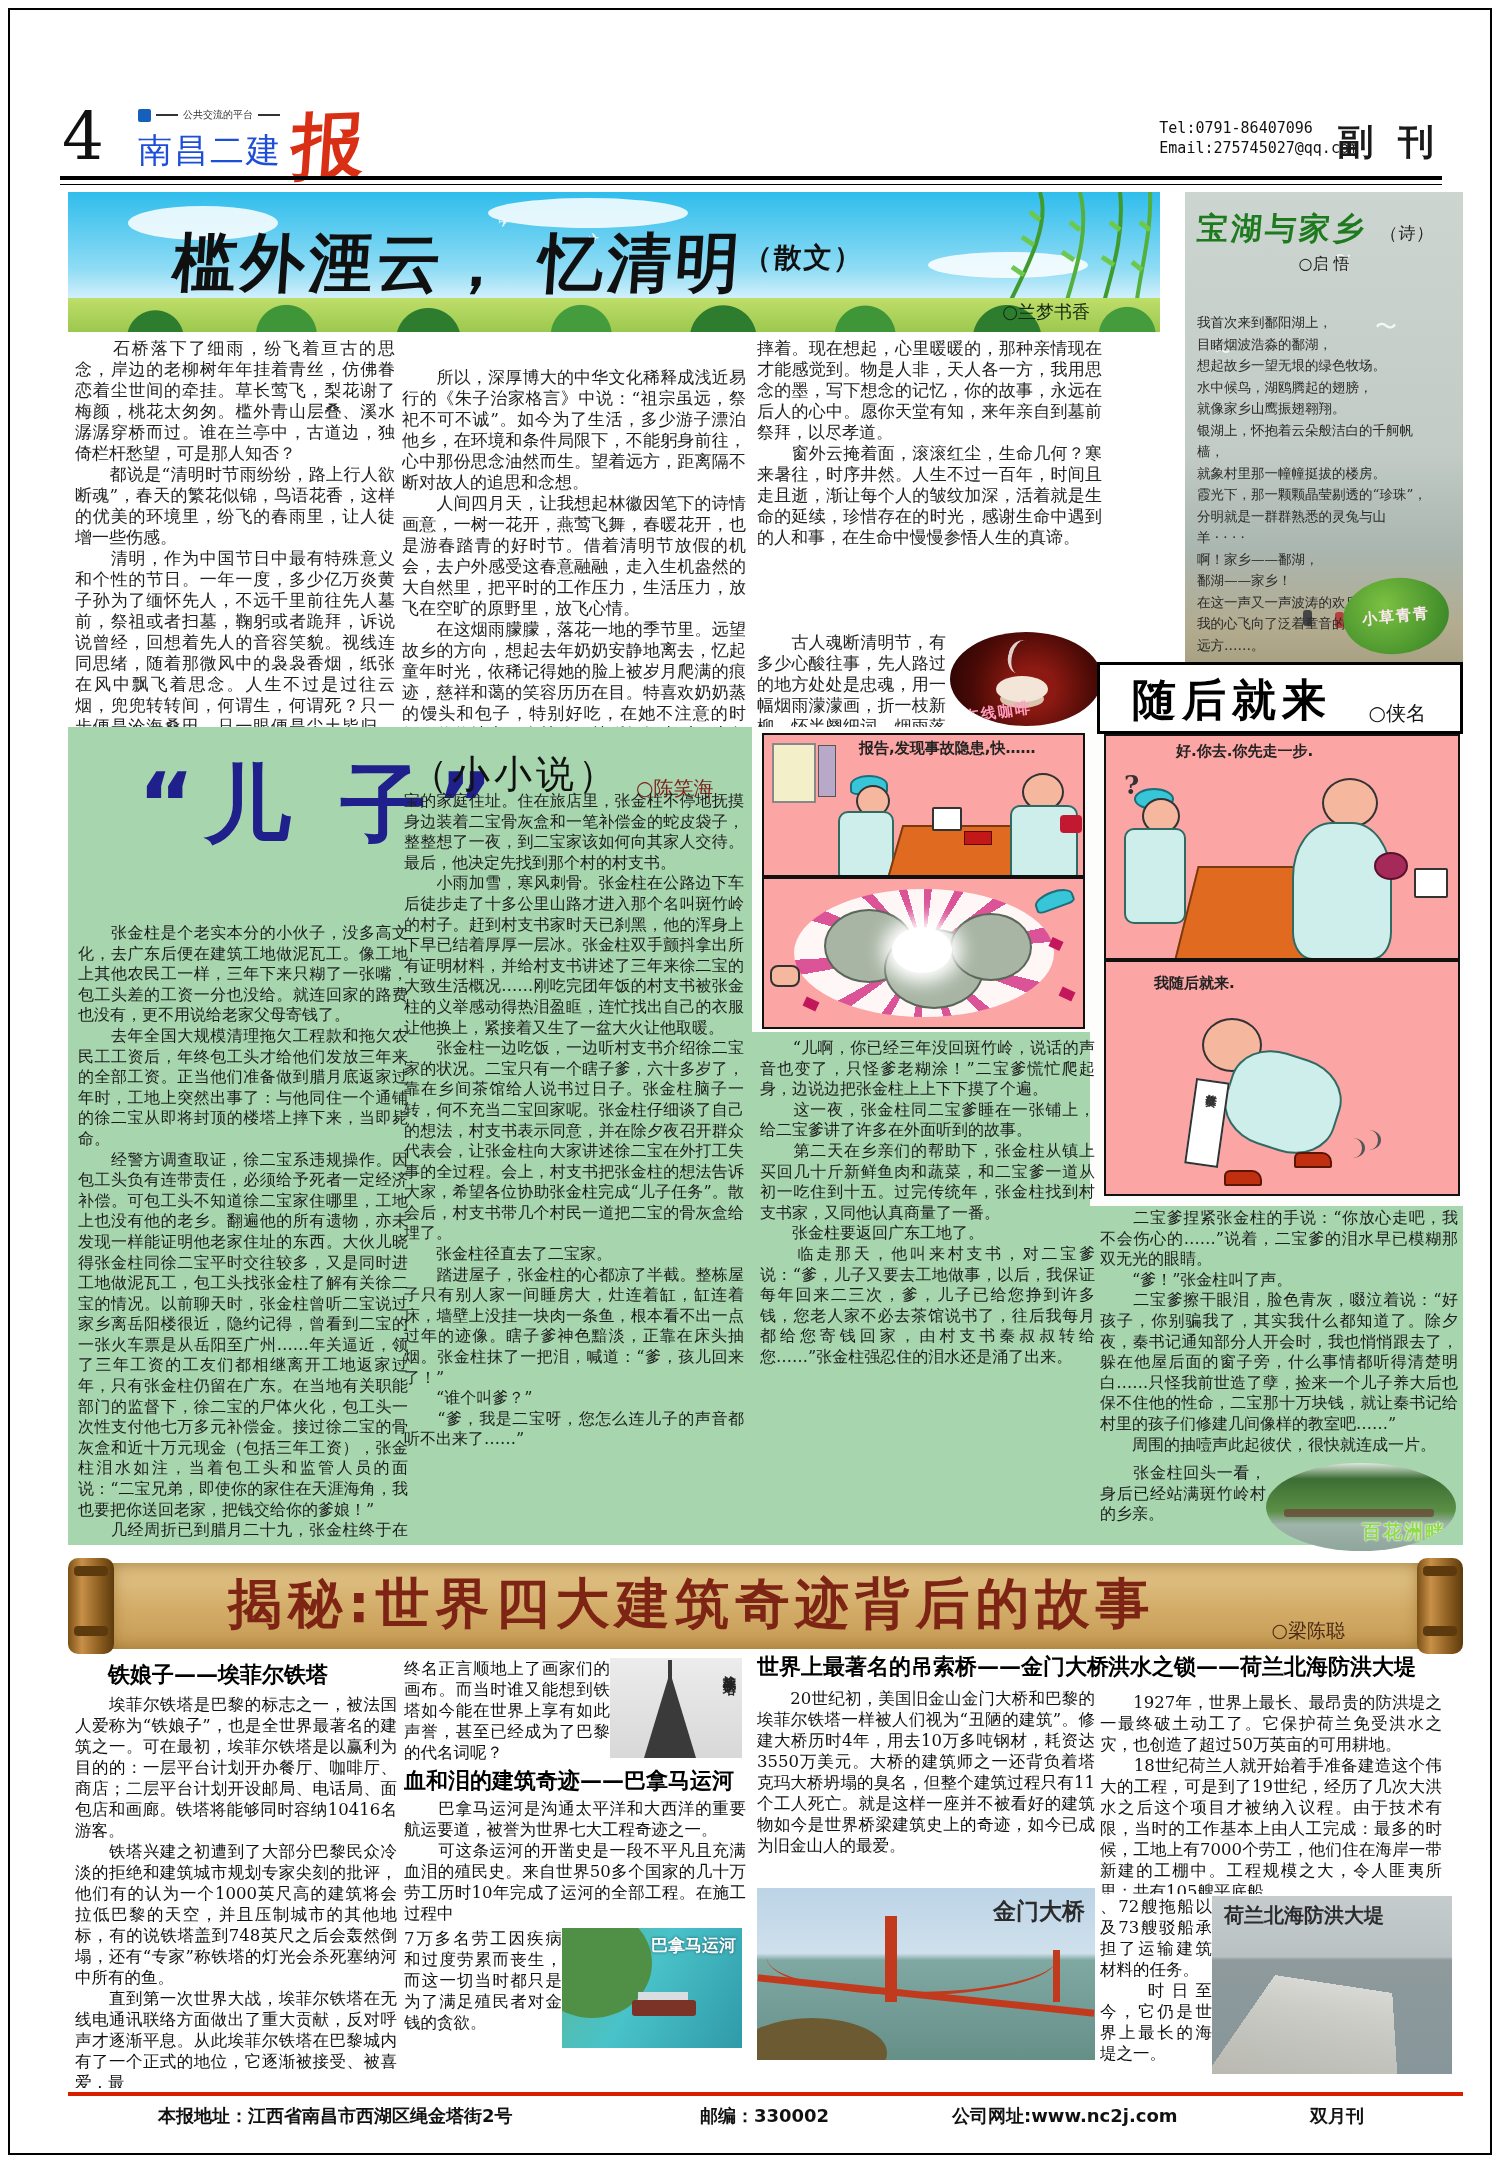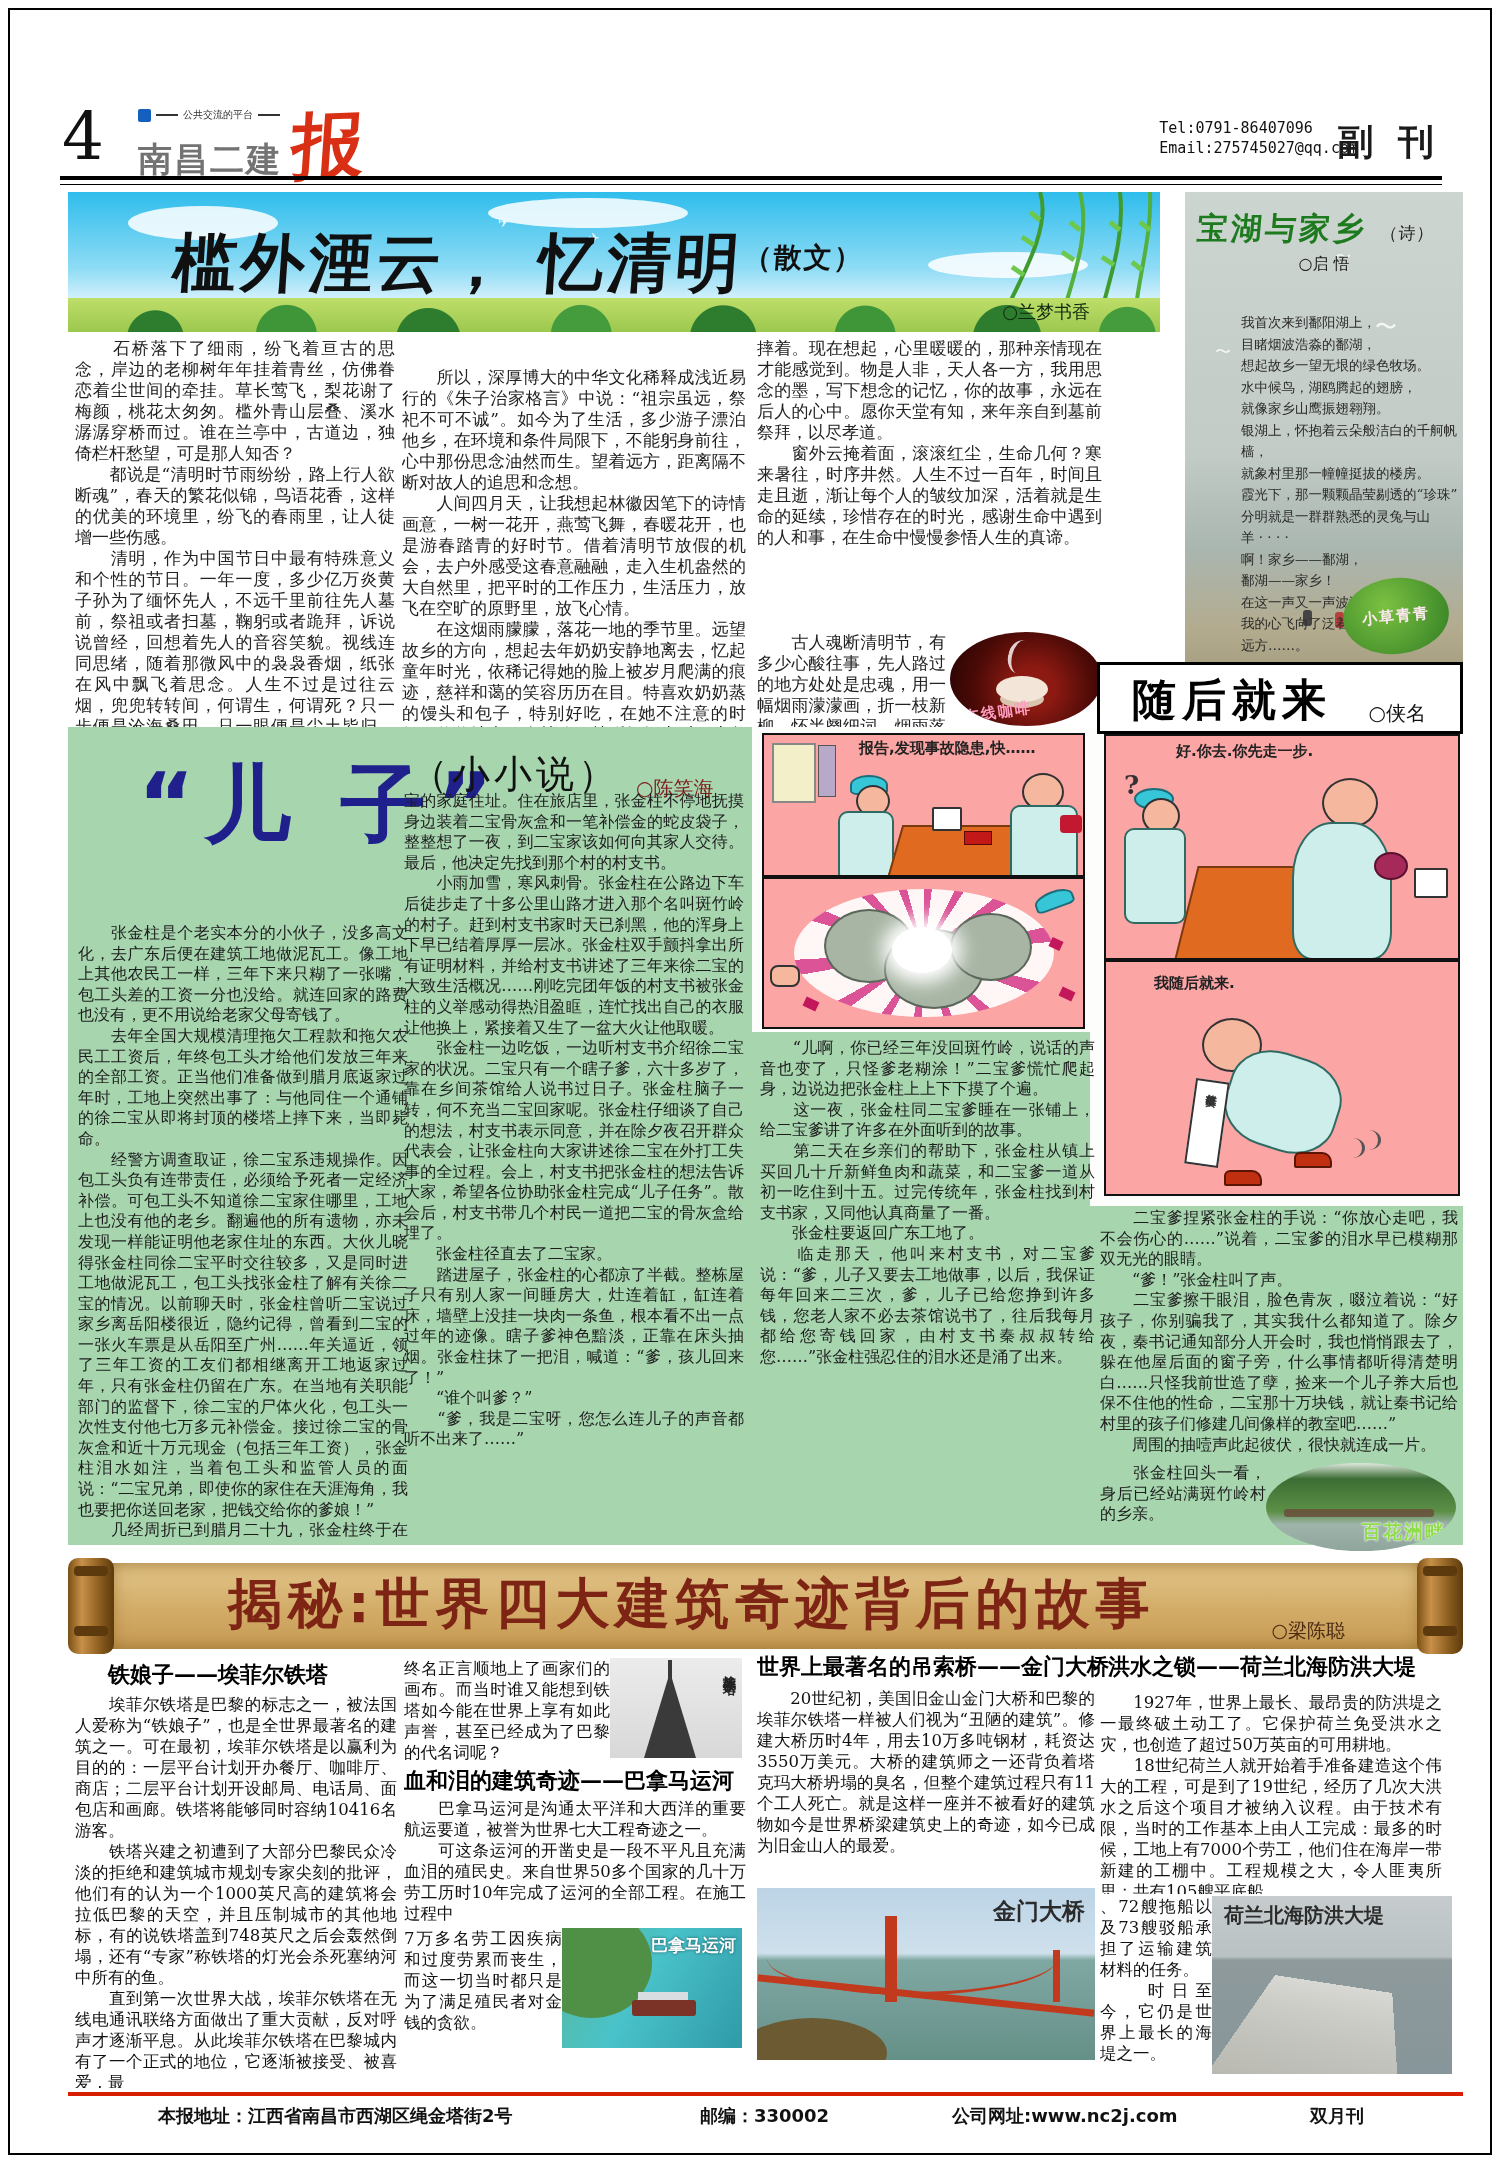--- a/index.html
+++ b/index.html
@@ -7,21 +7,21 @@
         font-family:"DejaVu Serif","Liberation Serif",serif;color:#1a1a1a;overflow:hidden;}
   #frame{position:absolute;left:8px;top:8px;right:8px;bottom:10px;border:2px solid #000;pointer-events:none;}
   .abs{position:absolute;}
   .body-txt{font-size:17px;line-height:21px;text-align:justify;white-space:pre-line;overflow:hidden;color:#222;}
   
   #page-num{left:62px;top:98px;font-size:66px;font-family:"DejaVu Serif",serif;color:#111;}
   #logo{left:138px;top:108px;}
   #logo .tagline{display:flex;align-items:center;gap:5px;font-size:10px;color:#333;font-family:"DejaVu Sans",sans-serif;}
   #logo .tagline .sq{width:13px;height:13px;background:#1560bd;border-radius:2px;display:inline-block;}
   #logo .tagline .dash{width:22px;height:2px;background:#333;display:inline-block;}
-  #logo .nm{font-size:34px;font-weight:bold;color:#737373;font-family:"DejaVu Sans",sans-serif;letter-spacing:2px;margin-top:15px;}
+  #logo .nm{font-size:34px;font-weight:normal;color:#1d4ed8;font-family:"DejaVu Sans",sans-serif;letter-spacing:2px;margin-top:6px;}
   #bao{left:292px;top:98px;font-size:72px;color:#d92f14;font-weight:bold;transform:skewX(-6deg) rotate(-2deg);font-family:"DejaVu Serif",serif;}
   #contact{right:142px;top:118px;text-align:left;font-family:"DejaVu Sans Mono","Liberation Mono",monospace;font-size:15px;color:#111;line-height:20px;}
   #edition{right:60px;top:118px;font-size:36px;font-weight:bold;letter-spacing:6px;font-family:"DejaVu Sans",sans-serif;}
   .hrule1{left:60px;top:176px;width:1382px;height:4px;background:#000;}
   .hrule2{left:60px;top:184px;width:1382px;height:1px;background:#000;}
   
   #banner{left:68px;top:192px;width:1092px;height:140px;overflow:hidden;
           background:linear-gradient(#2fbdec 0%,#8fdcf5 55%,#cfeffb 75%);}
   .cloud{position:absolute;background:#fff;border-radius:50%;opacity:.85;}
   #banner .trees{position:absolute;left:0;bottom:0;width:100%;height:34px;
@@ -40,21 +40,21 @@
   #essay-author{position:absolute;right:70px;bottom:8px;font-size:18px;color:#102810;}
   .plane{position:absolute;color:#eef7fb;font-size:14px;font-family:"DejaVu Sans",sans-serif;}
   
   #poem{left:1185px;top:192px;width:278px;height:476px;overflow:hidden;
      background:linear-gradient(#cdd5d1 0%,#c2cbc6 55%,#aab6b0 75%,#b3ab8e 92%,#a79f82 100%);}
   #poem .bird{position:absolute;color:#f4f7f4;font-size:16px;}
   #poem .person{position:absolute;width:9px;height:16px;border-radius:3px;}
   #poem-title{position:absolute;left:12px;top:16px;width:100%;font-size:31px;font-weight:bold;color:#1e7a1e;letter-spacing:3px;transform:skewX(-5deg);}
   #poem-genre{font-size:17px;color:#222;font-weight:normal;letter-spacing:1px;}
   #poem-author{position:absolute;left:0;top:62px;width:100%;text-align:center;font-size:16px;color:#222;}
-  #poem-lines{position:absolute;left:12px;top:120px;width:256px;font-size:13.5px;line-height:21.5px;color:#2a2a2a;margin-left:44px;}
+  #poem-lines{position:absolute;left:12px;top:120px;width:256px;font-size:13.5px;line-height:21.5px;color:#2a2a2a;}
   #grass-badge{position:absolute;right:14px;bottom:14px;width:106px;height:76px;border-radius:50%;
      background:radial-gradient(circle at 40% 35%,#7cc142,#2f7d23);display:flex;align-items:center;justify-content:center;
      color:#ffe9f2;font-size:15px;font-weight:bold;letter-spacing:2px;transform:rotate(-6deg);}
   
   .ecol{top:338px;height:392px;}
   #ecol3b-row{left:757px;top:632px;width:345px;height:96px;display:flex;}
   #coffee{width:152px;height:94px;border-radius:50%;flex:none;margin-left:4px;
      background:radial-gradient(circle at 55% 60%,#8d1a12 20%,#4a0a06 60%,#1d0302);position:relative;overflow:hidden;}
   #coffee .cup{position:absolute;left:46px;top:44px;width:52px;height:26px;background:#f3e6d8;border-radius:50%;
      box-shadow:0 10px 0 -4px #d9c4ae;}

